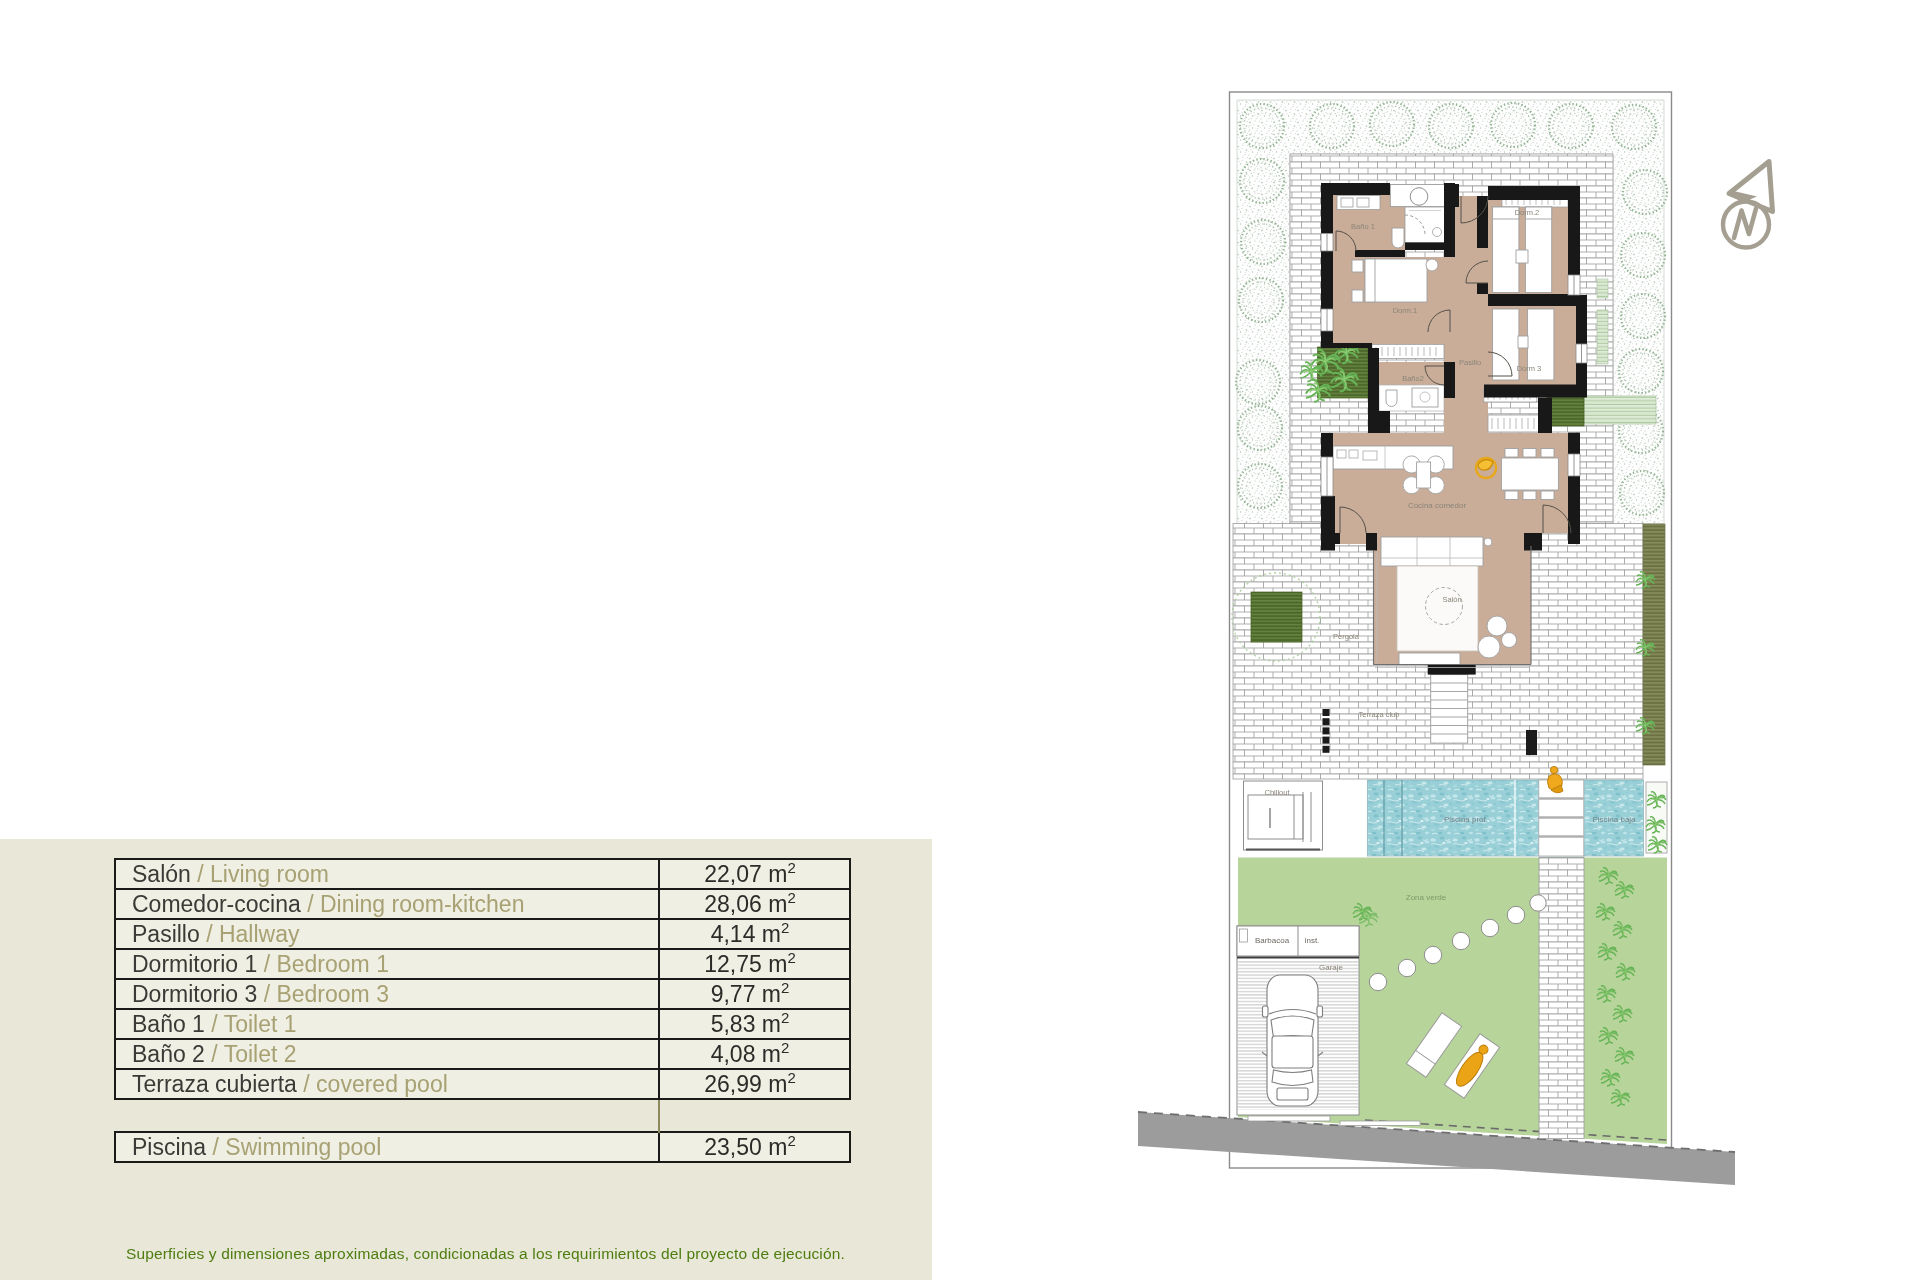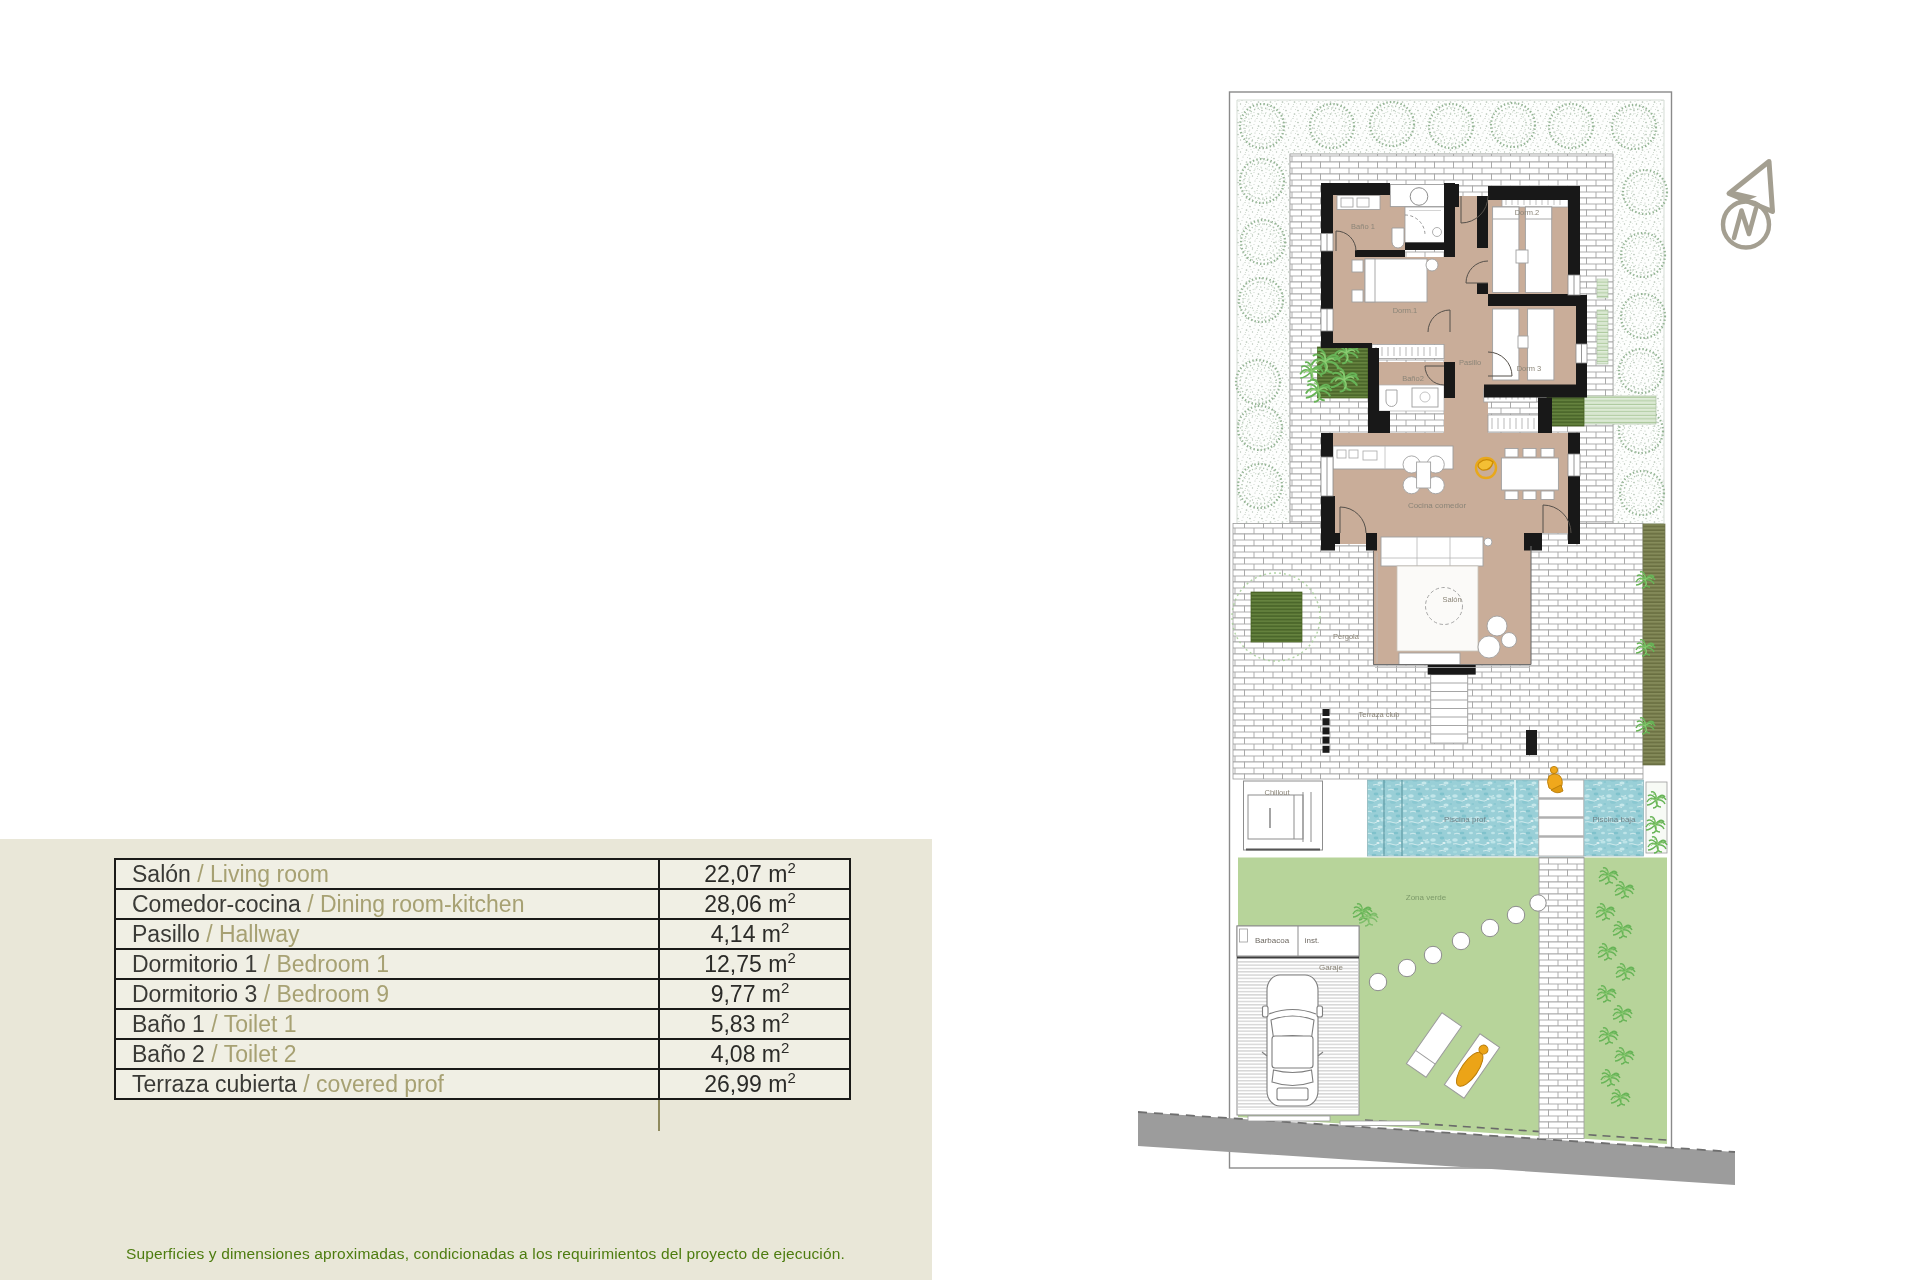--- a/index.html
+++ b/index.html
@@ -37,38 +37,42 @@
       </tr>
 <tr>
         <td class="n">Pasillo <span class="en">/ Hallway</span></td>
         <td class="v">4,14 m<sup>2</sup></td>
       </tr>
 <tr>
         <td class="n">Dormitorio 1 <span class="en">/ Bedroom 1</span></td>
         <td class="v">12,75 m<sup>2</sup></td>
       </tr>
 <tr>
-        <td class="n">Dormitorio 3 <span class="en">/ Bedroom 9</span></td>
+        <td class="n">Dormitorio 3 <span class="en">/ Bedroom 3</span></td>
         <td class="v">9,77 m<sup>2</sup></td>
       </tr>
 <tr>
         <td class="n">Baño 1 <span class="en">/ Toilet 1</span></td>
         <td class="v">5,83 m<sup>2</sup></td>
       </tr>
 <tr>
         <td class="n">Baño 2 <span class="en">/ Toilet 2</span></td>
         <td class="v">4,08 m<sup>2</sup></td>
       </tr>
 <tr>
-        <td class="n">Terraza cubierta <span class="en">/ covered prof</span></td>
+        <td class="n">Terraza cubierta <span class="en">/ covered pool</span></td>
         <td class="v">26,99 m<sup>2</sup></td>
       </tr>
 <tr class="gap">
         <td></td>
         <td class="g2"></td>
+      </tr>
+<tr>
+        <td class="n">Piscina <span class="en">/ Swimming pool</span></td>
+        <td class="v">23,50 m<sup>2</sup></td>
       </tr>
 </tbody>
   </table>
 
 <div id="foot">Superficies y dimensiones aproximadas, condicionadas a los requirimientos del proyecto de ejecución.</div>
 <svg id="plan" width="1920" height="1280" viewBox="0 0 1920 1280">
 <defs>
 <pattern id="bricks" width="19" height="12" patternUnits="userSpaceOnUse">
   <rect width="19" height="12" fill="#ffffff"></rect>
   <g fill="#ffffff" stroke="#a6a6a6" stroke-width="0.9">

